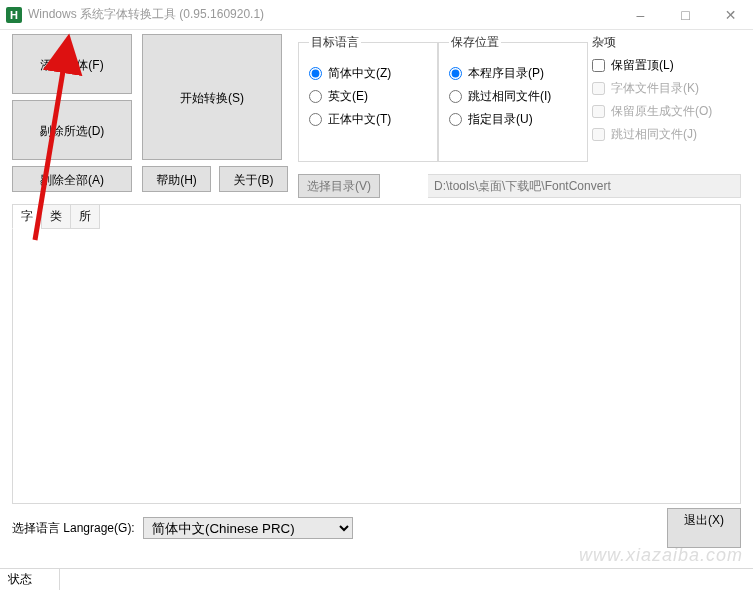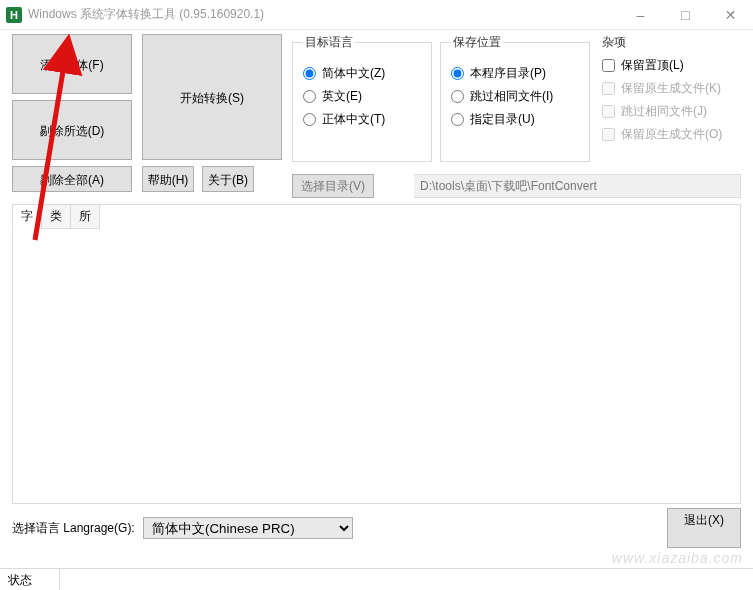--- a/index.html
+++ b/index.html
@@ -76,21 +76,21 @@
     width: 13px; height: 13px;
   }
   .fieldset-lang { width: 140px; height: 128px; }
   .fieldset-save { width: 150px; height: 128px; }
   .fieldset-misc { border: none; padding: 0 4px; width: 135px; }
   .fieldset-misc legend { padding: 0; }
   .row-sel {
     margin-top: 6px;
     display: flex;
     align-items: flex-start;
-    gap: 8px;
+    gap: 16px;
   }
   .btn-seldir {
     background: #e1e1e1;
     border: 1px solid #adadad;
     height: 24px;
     line-height: 22px;
     padding: 0 8px;
     color: #777;
   }
   .path-display {
@@ -156,32 +156,32 @@
     display: flex;
     align-items: center;
     font-size: 12px;
   }
   .status-cell {
     padding: 0 8px;
     border-right: 1px solid #d9d9d9;
     height: 100%;
     line-height: 22px;
   }
-  .status-cell:first-child { width: 60px; }
+  .status-cell:first-child { width: 60px; font-family: Liberation Mono, monospace; }
   .arrow-overlay {
     position: absolute;
     pointer-events: none;
     top: 30px; left: 0;
     z-index: 100;
   }
   .watermark {
     position: absolute;
     right: 10px; bottom: 24px;
     color: #ddd;
-    font-size: 14px;
+    font-size: 18px;
     font-style: italic;
     pointer-events: none;
     letter-spacing: 1px;
   }
 </style>
 </head>
 <body>
 
 <div class="titlebar">
   <div class="app-icon">H</div>
@@ -198,29 +198,29 @@
     <div style="display:flex;flex-direction:column;gap:6px;">
       <div style="display:flex;gap:10px;">
         <div class="btn-col">
           <div class="btn btn-big">添加字体(F)</div>
           <div class="btn btn-big">剔除所选(D)</div>
         </div>
         <div class="btn btn-start">开始转换(S)</div>
       </div>
       <div style="display:flex;gap:10px;">
         <div class="btn btn-full">剔除全部(A)</div>
-        <div class="btn-row2" style="width:112px;">
+        <div class="btn-row2" style="width:146px;">
           <div class="btn btn-half">帮助(H)</div>
           <div class="btn btn-half">关于(B)</div>
         </div>
       </div>
     </div>
 
     <div style="display:flex;flex-direction:column;gap:6px;flex:1;">
-      <div style="display:flex;gap:8px;">
+      <div style="display:flex;gap:0;">
         <fieldset class="fieldset-lang radio-group">
           <legend>目标语言</legend>
           <label>
               <input type="radio" name="tl" checked="" style="">
               <span>简体中文(Z)</span>
             </label>
           <label>
               <input type="radio" name="tl" style="">
               <span>英文(E)</span>
             </label>
@@ -247,29 +247,29 @@
         </fieldset>
 
         <fieldset class="fieldset-misc chk-group">
           <legend>杂项</legend>
           <label>
               <input type="checkbox" style="">
               <span>保留置顶(L)</span>
             </label>
           <label class="disabled">
               <input type="checkbox" disabled="" style="">
-              <span>保留原生成文件(K)</span>
+              <span>字体文件目录(K)</span>
+            </label>
+          <label class="disabled">
+              <input type="checkbox" disabled="" style="">
+              <span>保留原生成文件(O)</span>
             </label>
           <label class="disabled">
               <input type="checkbox" disabled="" style="">
               <span>跳过相同文件(J)</span>
-            </label>
-          <label class="disabled">
-              <input type="checkbox" disabled="" style="">
-              <span>保留原生成文件(O)</span>
             </label>
         </fieldset>
       </div>
       <div class="row-sel">
         <div class="btn-seldir">选择目录(V)</div>
         <div class="path-display">D:\tools\桌面\下载吧\FontConvert</div>
       </div>
     </div>
   </div>
 

